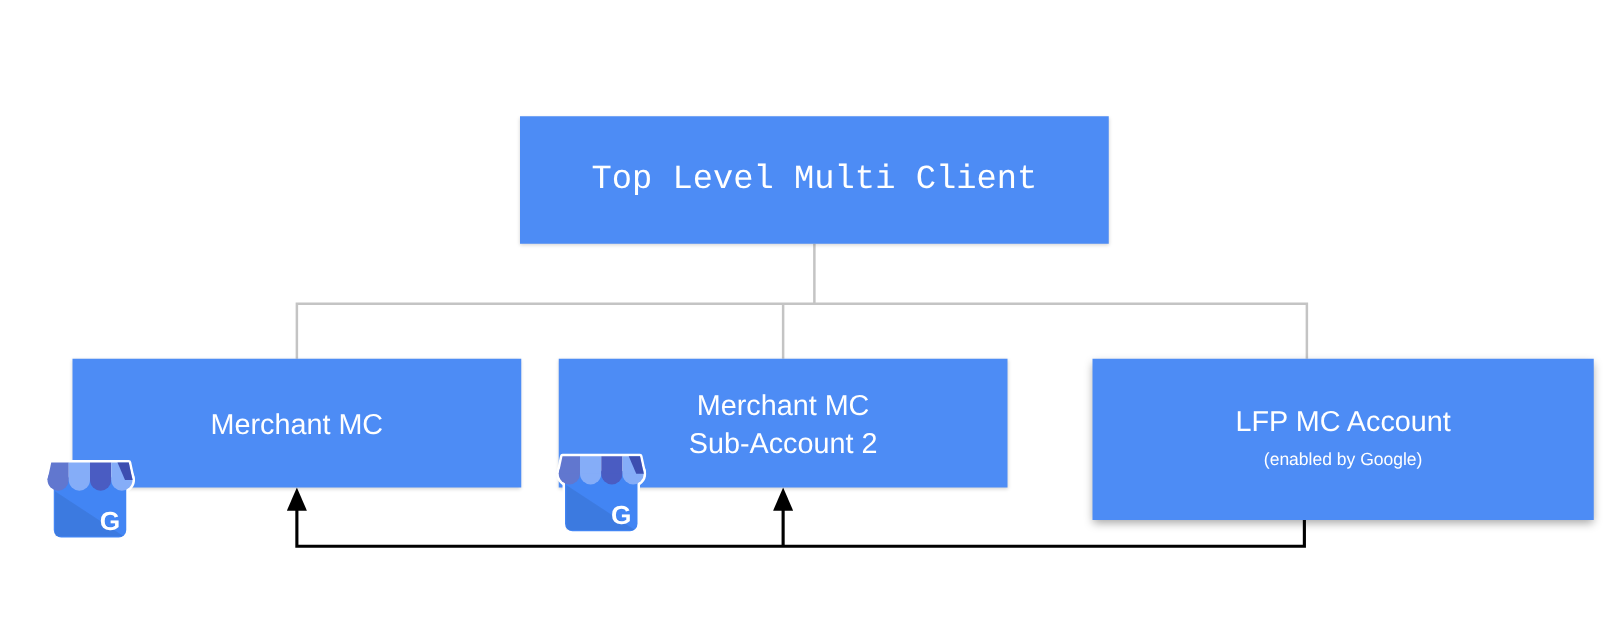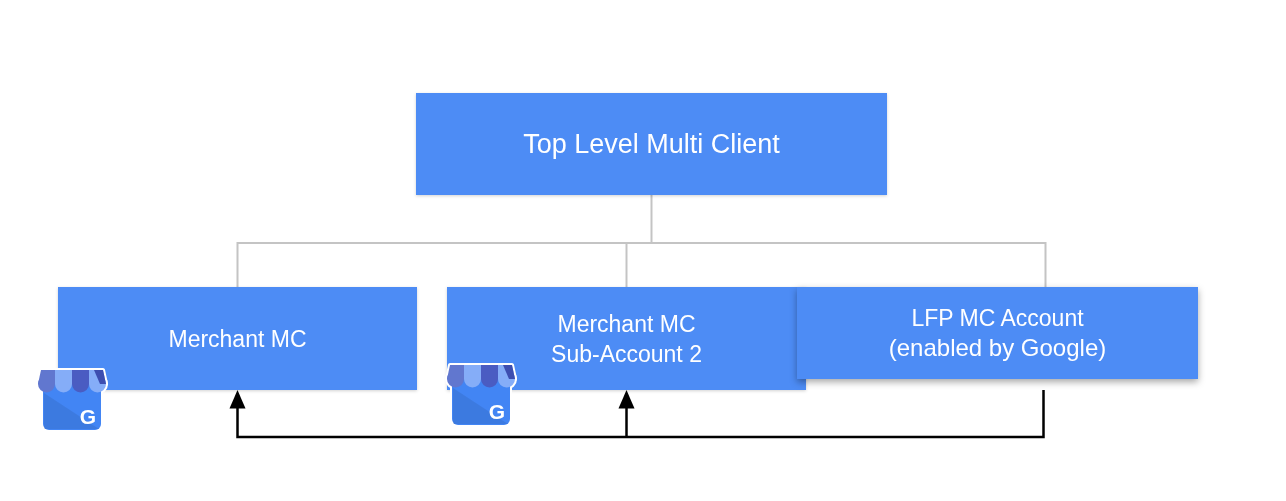--- a/index.html
+++ b/index.html
@@ -26,26 +26,26 @@
     z-index: 1;
     background: var(--node-fill, #4D8CF5);
     color: var(--node-text, #ffffff);
     display: flex;
     flex-direction: column;
     justify-content: center;
     align-items: center;
     text-align: center;
     box-shadow: 0 1px 3px rgba(0,0,0,0.18);
   }
-  .node-mca  { left: 416px; top: 93px;  width: 471px; height: 102px; font-size: 27px; line-height: 40px; }
+  .node-mca  { left: 416px; top: 93px;  width: 471px; height: 102px; font-size: 27px; line-height: 40px; font-family: Liberation Mono, monospace; }
   .node-sub1 { left: 58px;  top: 287px; width: 359px; height: 103px; font-size: 23px; line-height: 30px; }
   .node-sub2 { left: 447px; top: 287px; width: 359px; height: 103px; font-size: 23px; line-height: 30px; }
-  .node-lfp  { left: 797px; top: 287px; width: 401px; height: 92px; font-size: 23px; line-height: 30px;
+  .node-lfp  { left: 874px; top: 287px; width: 401px; height: 129px; font-size: 23px; line-height: 30px;
                box-shadow: 0 3px 7px rgba(0,0,0,0.35); }
-  .node-lfp .sub-line { font-size: 24px; }
+  .node-lfp .sub-line { font-size: 14px; }
 
   .gmb-icon { position: absolute; z-index: 2; width: 72px; height: 66px; }
   .gmb-icon-1 { left: 36px;  top: 366px; }
   .gmb-icon-2 { left: 445px; top: 361px; }
   .gmb-halo  { fill: #ffffff; stroke: #ffffff; stroke-width: 4; stroke-linejoin: round; }
   .gmb-body  { fill: var(--gmb-body, #4285F4); }
   .gmb-shade { fill: rgba(0,0,0,0.08); }
   .st-med    { fill: var(--gmb-stripe-medium, #6177CF); }
   .st-light  { fill: var(--gmb-stripe-light, #85ADF8); }
   .st-dark   { fill: var(--gmb-stripe-dark, #4A5CC2); }

